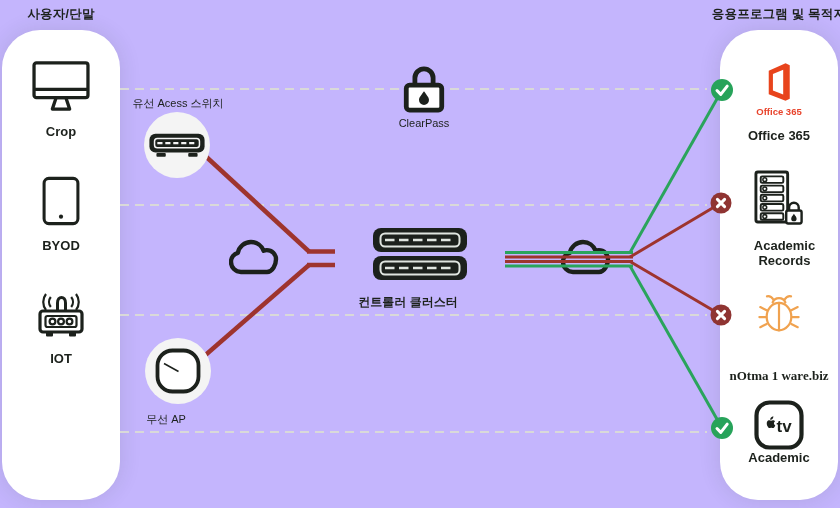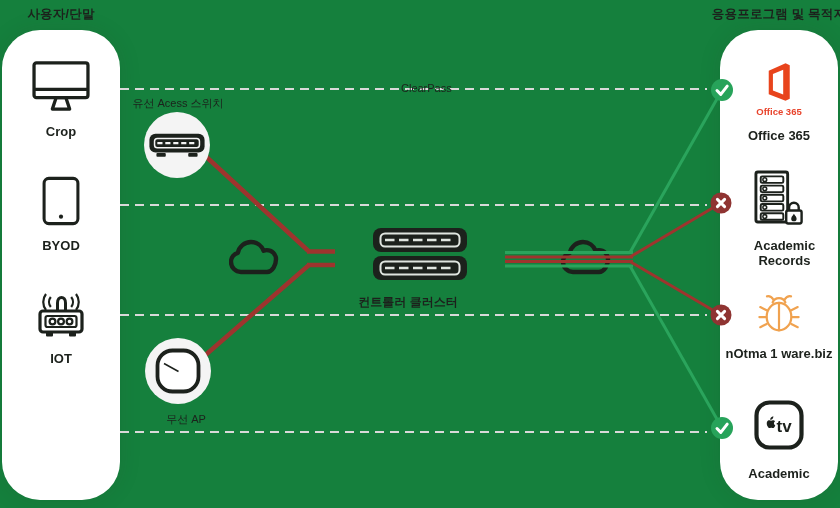--- a/index.html
+++ b/index.html
@@ -1,38 +1,38 @@
 <!DOCTYPE html>
 <html><head>
 <meta charset="utf-8">
 <style>
   html,body{margin:0;padding:0;background:#fff;}
-  .stage{position:relative;width:840px;height:508px;background:#15803d;overflow:hidden;
+  .stage{position:relative;width:840px;height:508px;background:#c4b5fd;overflow:hidden;
          font-family:"Liberation Sans",sans-serif;color:#1c211c;}
   .hdr{position:absolute;top:6px;z-index:4;font-size:12.5px;font-weight:800;
        text-align:center;white-space:nowrap;letter-spacing:.2px;}
   .hdr.left{left:2px;width:118px;}
   .hdr.right{left:700px;width:158px;}
   .panel{position:absolute;top:30px;width:118px;height:470px;background:#ffffff;
          border-radius:38px;box-shadow:0 0 22px rgba(30,50,35,.12);z-index:1;}
   .panel.left{left:2px;} .panel.right{left:720px;}
   .pi{position:absolute;left:0;width:100%;display:flex;flex-direction:column;
       align-items:center;gap:12px;}
-  .pi.g4{gap:4px;} .pi.g14{gap:16px;} .pi.g18{gap:12px;}
+  .pi.g4{gap:4px;} .pi.g14{gap:0;} .pi.g18{gap:34px;font-family:Liberation Serif, serif;}
   .lbl{font-size:13px;font-weight:700;text-align:center;line-height:1.18;}
   .narrow{max-width:74px;margin-left:11px;}
   .officetext{font-size:9.5px;font-weight:700;color:#e8432b;white-space:nowrap;}
   .mt8{margin-top:7px;}
   .overlay{position:absolute;left:0;top:0;z-index:2;pointer-events:none;}
   .mid{position:absolute;z-index:3;}
   .bubble{width:66px;height:66px;border-radius:50%;background:#f4f4f4;
           display:flex;align-items:center;justify-content:center;}
   .mlabel{position:absolute;z-index:3;font-size:11px;font-weight:400;
           text-align:center;white-space:nowrap;}
-  .cpwrap{display:flex;flex-direction:row;align-items:center;gap:3px;}
+  .cpwrap{display:flex;flex-direction:column;align-items:center;gap:3px;}
 </style>
 </head>
 <body>
 
 <div class="stage">
 
   <div class="hdr left">사용자/단말</div>
   <div class="hdr right">응용프로그램 및 목적지</div>
 
   <div class="panel left">
@@ -206,21 +206,21 @@
       <rect x="43" y="22" width="10" height="4" rx="1" fill="#1c211c"></rect>
     </svg>
   </div>
 
   <div class="mid bubble" style="left:145px;top:338px">
     <svg width="46" height="46" viewBox="0 0 46 46">
       <rect x="2.5" y="2.5" width="41" height="41" rx="15" fill="#ffffff" stroke="#1c211c" stroke-width="3.8"></rect>
       <line x1="23.5" y1="23.5" x2="9" y2="15.5" stroke="#1c211c" stroke-width="1.6"></line>
     </svg>
   </div>
-  <div class="mlabel" style="left:148px;top:412px;width:76px">무선 AP</div>
+  <div class="mlabel" style="left:128px;top:412px;width:76px">무선 AP</div>
 
   <div class="mid cpwrap" style="left:398px;top:62px;width:52px">
     <svg width="46" height="52" viewBox="0 0 48 54">
       <path d="M14.5,24 V16.5 a9.5,9.5 0 0 1 19,0 V24" fill="none" stroke="#1c211c" stroke-width="5"></path>
       <rect x="5.5" y="24" width="37" height="26" rx="3.5" fill="#ffffff" stroke="#1c211c" stroke-width="5"></rect>
       <path d="M24,30.5 C27.4,35.3 29.2,37.1 29.2,39.5 a5.2,5.2 0 0 1 -10.4,0 C18.8,37.1 20.6,35.3 24,30.5 Z" fill="#1c211c"></path>
     </svg>
     <div class="mlabel" style="position:static">ClearPass</div>
   </div>
 

